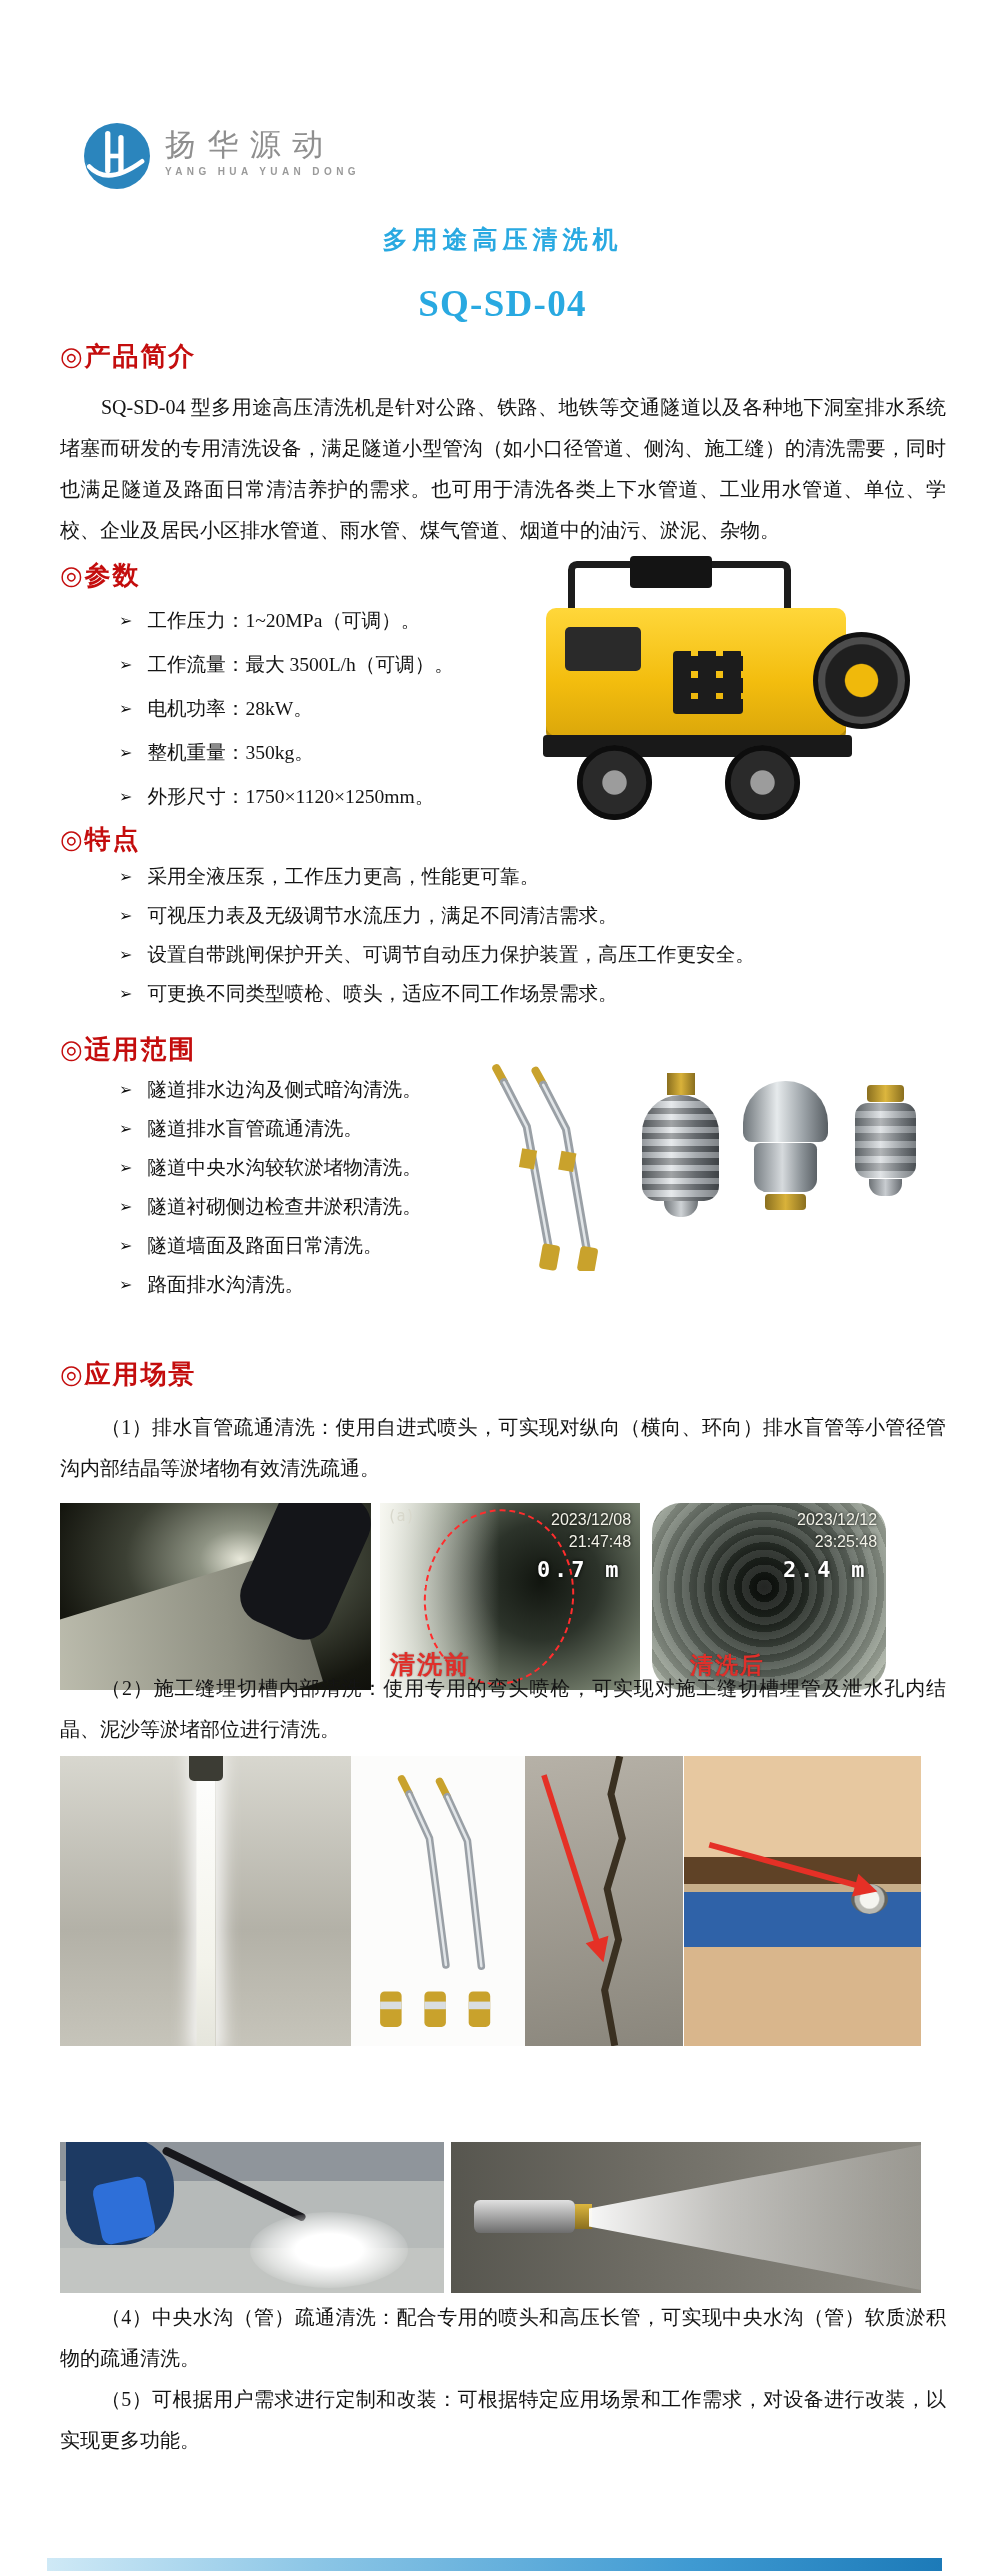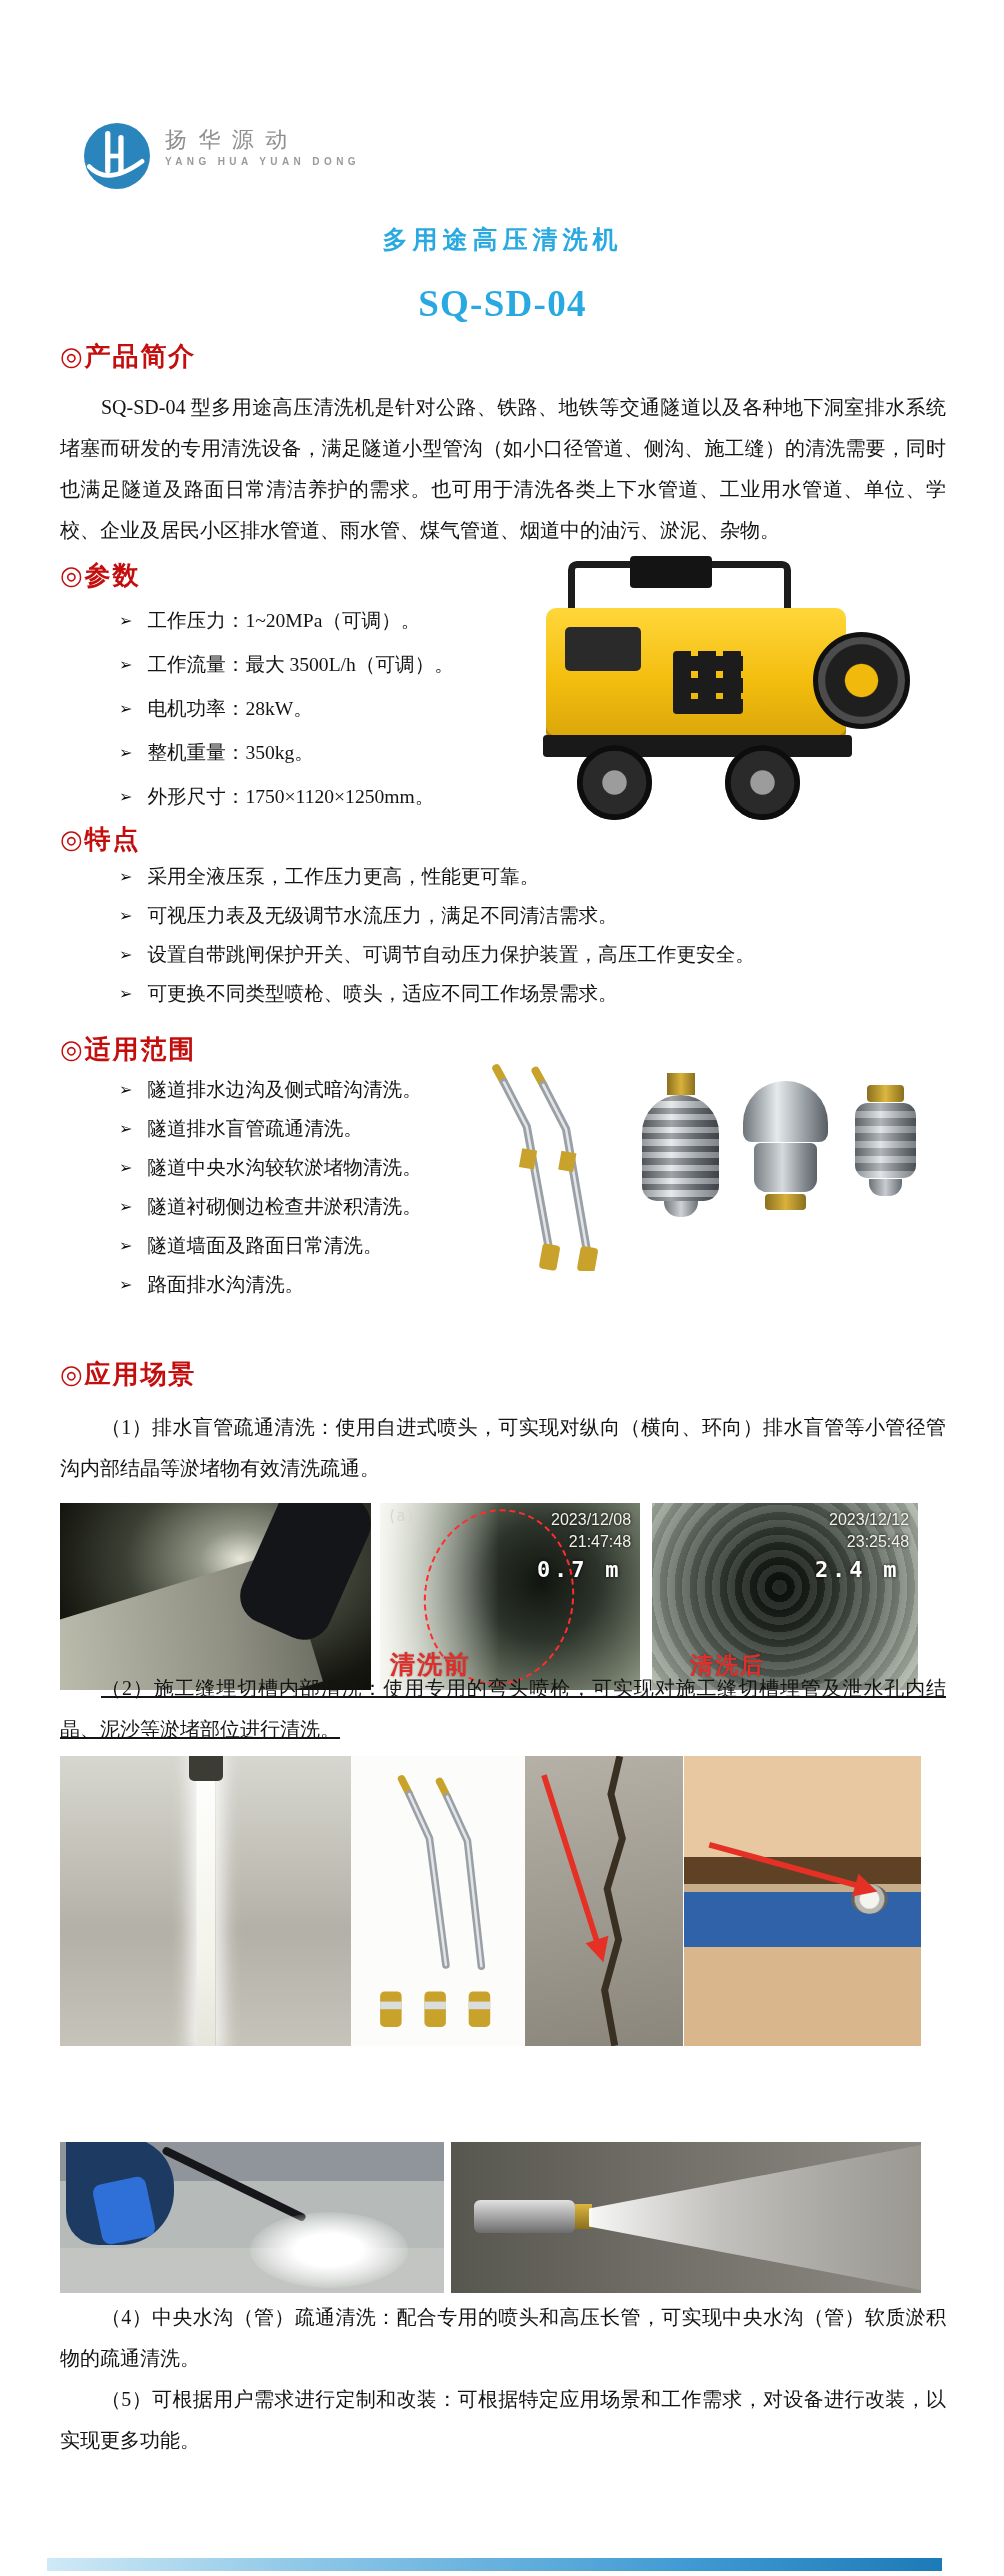--- a/index.html
+++ b/index.html
@@ -3,39 +3,39 @@
 <meta charset="utf-8">
 <style>
   html,body{margin:0;padding:0;background:#fff;}
   .page{position:relative;width:1005px;height:2576px;background:#fff;overflow:hidden;
         font-family:"Liberation Serif","DejaVu Serif",serif;color:#111;}
 
   
   .logo{position:absolute;left:84px;top:123px;display:flex;align-items:flex-start;gap:15px;}
   .logo-mark{width:66px;height:66px;flex:0 0 auto;}
   .logo-text{padding-top:5px;}
-  .logo-cn{font-size:22px;line-height:1.1;color:#8f8f8f;letter-spacing:11.4px;white-space:nowrap;}
+  .logo-cn{font-size:31px;line-height:1.1;color:#8f8f8f;letter-spacing:11.4px;white-space:nowrap;}
   .logo-en{font-size:10px;color:#9a9a9a;letter-spacing:4.4px;margin-top:3.8px;font-weight:700;
            font-family:"Liberation Sans","DejaVu Sans",sans-serif;white-space:nowrap;}
 
   
   .title-cn{position:absolute;top:223px;left:0;width:100%;margin:0;text-align:center;
             font-size:25px;font-weight:700;color:#29a9e1;letter-spacing:5px;}
   .title-model{position:absolute;top:282px;left:0;width:100%;margin:0;text-align:center;
             font-size:37px;font-weight:700;color:#29a9e1;letter-spacing:1.3px;}
 
   
   .sec{position:absolute;left:60px;margin:0;font-size:26px;font-weight:700;color:#c40d0d;letter-spacing:1.9px;}
   #sec-intro{top:339px;} #sec-params{top:558px;} #sec-features{top:822px;}
   #sec-scope{top:1032px;} #sec-scenarios{top:1357px;}
 
   
   .body-par{position:absolute;left:60px;width:886px;margin:0;font-size:20px;line-height:41px;
             text-align:justify;text-indent:41px;color:#141414;}
-  #par-intro{top:387px;} #par-s1{top:1407px;} #par-s2{top:1668px;text-decoration:underline;}
+  #par-intro{top:387px;} #par-s1{top:1407px;} #par-s2{top:1668px;}
   #par-s3{top:2052px;} #par-s4{top:2297px;} #par-s5{top:2379px;}
 
   
   .blist{position:absolute;left:119px;margin:0;padding:0;list-style:none;font-size:19.6px;color:#141414;}
   .blist li{display:flex;align-items:center;white-space:nowrap;}
   .mk{font-size:16px;margin-right:15px;color:#111;}
   #list-params{top:598px;}   #list-params li{height:44px;}
   #list-features{top:857px;}#list-features li{height:39px;}
   #list-scope{top:1070px;}   #list-scope li{height:39px;}
 
@@ -88,21 +88,21 @@
   .r1f1{left:0;width:311px;background:radial-gradient(ellipse at 58% 30%,#e8e8da 0%,#8e9383 16%,#3c4034 45%,#15160f 75%,#0a0a08 100%);}
   .ledge{position:absolute;left:-23px;bottom:-34px;width:272px;height:136px;transform:rotate(-17deg);
          background:linear-gradient(100deg,#c3c3b4,#8f9082 70%,#6f7065);}
   .arm{position:absolute;right:17.7px;top:-19px;width:95px;height:152px;background:#141519;border-radius:28px;transform:rotate(24deg);}
   .pipe-before{background:radial-gradient(circle at 62% 42%,#11150f 0%,#2c332a 30%,#77816f 65%,#adb4a4 86%,#cdd2c3 100%);}
   .r1f2{left:320px;width:260px;}
   .haze{position:absolute;inset:0;background:linear-gradient(90deg,rgba(250,250,244,.95),rgba(250,250,244,0) 46%);}
   .dash-ellipse{position:absolute;left:17%;top:3%;width:56%;height:92%;border:2.5px dashed #ff2d2d;border-radius:50%;transform:rotate(7deg);}
   .pipe-after{background:repeating-radial-gradient(circle at 48% 45%,rgba(255,255,255,.10) 0 7.6px,rgba(0,0,0,.10) 7.6px 15px),
               radial-gradient(circle at 48% 45%,#0a0d0a 0%,#222822 25%,#5a625a 55%,#9aa296 82%,#c2c8ba 100%);}
-  .r1f3{left:592px;width:266px;}
+  .r1f3{left:592px;width:234px;border-radius:29px;}
   .cam-ts{position:absolute;top:6.3px;right:8.9px;text-align:right;color:#f2f2e8;font-size:16px;line-height:22px;
           font-family:Liberation Sans, sans-serif;text-shadow:0 0 3.2px #000;}
   .cam-dist{position:absolute;top:54px;right:17.7px;color:#fff;font-size:22px;font-weight:700;
             font-family:"DejaVu Sans Mono","Liberation Mono",monospace;text-shadow:0 0 3.8px #000;letter-spacing:3.8px;}
   .frame-label{position:absolute;top:3.8px;left:7.6px;color:#d8d8cc;font-size:15px;font-family:"DejaVu Sans Mono",monospace;}
   .tag{position:absolute;bottom:8.9px;color:#e02f2a;font-size:25px;font-weight:700;letter-spacing:1.9px;
        font-family:"Liberation Sans","DejaVu Sans",sans-serif;text-shadow:0 0 1.9px rgba(0,0,0,.35);}
   .tag-before{left:10px;} .tag-after{left:38px;font-size:23px;}
 
   .row2{position:absolute;left:60px;top:1756px;width:861px;height:290px;}

